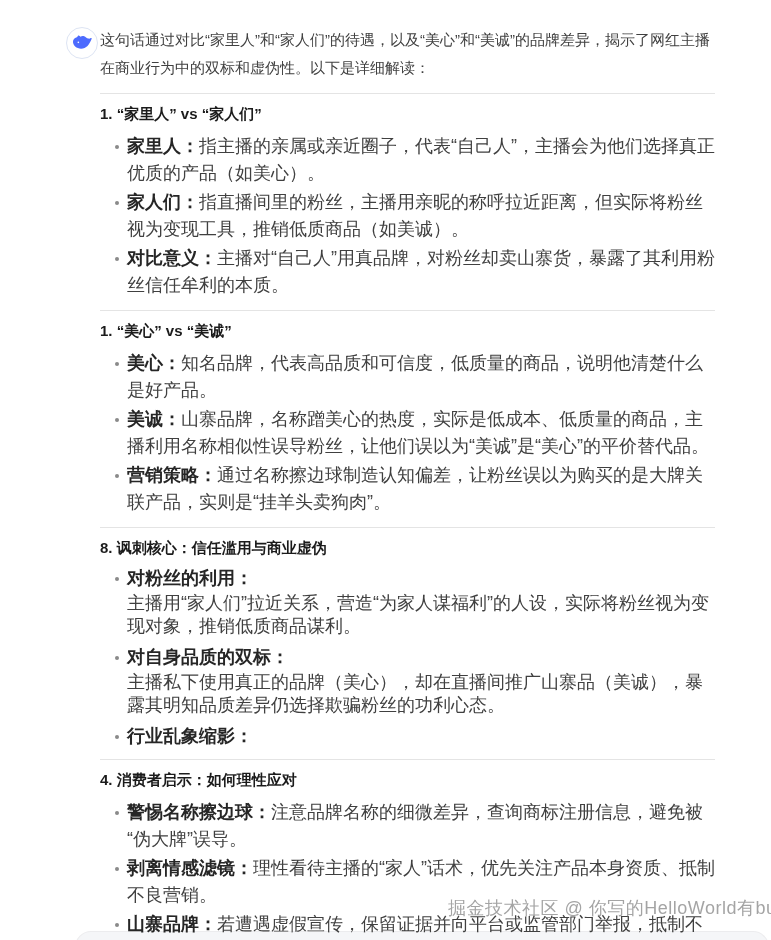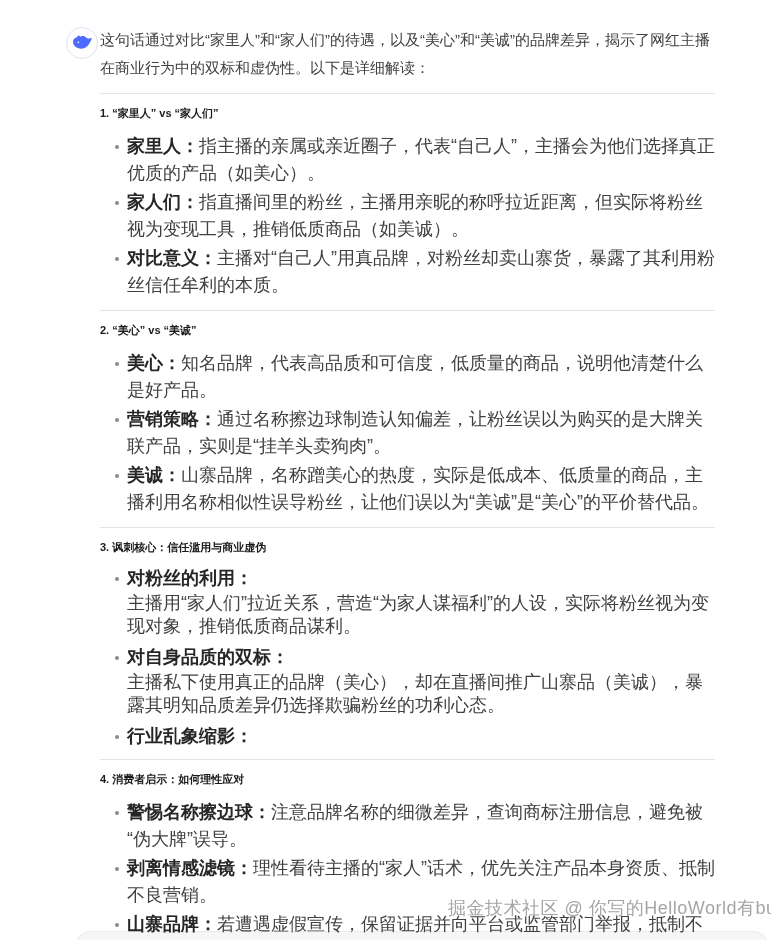--- a/index.html
+++ b/index.html
@@ -28,21 +28,21 @@
     padding:26px 56px 0 100px;
     color:#404040;
   }
   .intro { font-size:15px; line-height:28px; color:#404040; }
 
   hr.sep {
     border:0; border-top:1px solid #e4e4e4;
     margin:11px 0 9px 0;
   }
   h3.sec {
-    font-size:11px; line-height:21px; font-weight:700;
+    font-size:15px; line-height:21px; font-weight:700;
     color:#1b1b1b; margin:0 0 9px 0;
   }
 
   ul.blist { list-style:none; margin:0 0 2px 0; }
   ul.blist li {
     position:relative; padding-left:27px;
     font-size:18px; line-height:27px;
     margin-bottom:2px; color:#404040;
   }
   ul.blist li .dot {
@@ -95,29 +95,29 @@
 
     <hr class="sep">
     <h3 class="sec">1. “家里人” vs “家人们”</h3>
     <ul class="blist">
       <li><span class="dot"></span><span class="term">家里人：</span><span>指主播的亲属或亲近圈子，代表“自己人”，主播会为他们选择真正优质的产品（如美心）。</span></li>
       <li><span class="dot"></span><span class="term">家人们：</span><span>指直播间里的粉丝，主播用亲昵的称呼拉近距离，但实际将粉丝视为变现工具，推销低质商品（如美诚）。</span></li>
       <li><span class="dot"></span><span class="term">对比意义：</span><span>主播对“自己人”用真品牌，对粉丝却卖山寨货，暴露了其利用粉丝信任牟利的本质。</span></li>
     </ul>
 
     <hr class="sep">
-    <h3 class="sec">2. “美心” vs “美诚”</h3>
+    <h3 class="sec">1. “美心” vs “美诚”</h3>
     <ul class="blist">
       <li><span class="dot"></span><span class="term">美心：</span><span>知名品牌，代表高品质和可信度，低质量的商品，说明他清楚什么是好产品。</span></li>
+      <li><span class="dot"></span><span class="term">美诚：</span><span>山寨品牌，名称蹭美心的热度，实际是低成本、低质量的商品，主播利用名称相似性误导粉丝，让他们误以为“美诚”是“美心”的平价替代品。</span></li>
       <li><span class="dot"></span><span class="term">营销策略：</span><span>通过名称擦边球制造认知偏差，让粉丝误以为购买的是大牌关联产品，实则是“挂羊头卖狗肉”。</span></li>
-      <li><span class="dot"></span><span class="term">美诚：</span><span>山寨品牌，名称蹭美心的热度，实际是低成本、低质量的商品，主播利用名称相似性误导粉丝，让他们误以为“美诚”是“美心”的平价替代品。</span></li>
     </ul>
 
     <hr class="sep">
-    <h3 class="sec">3. 讽刺核心：信任滥用与商业虚伪</h3>
+    <h3 class="sec">8. 讽刺核心：信任滥用与商业虚伪</h3>
     <ul class="blist block">
       <li><span class="dot"></span><span class="term">对粉丝的利用：</span><span>主播用“家人们”拉近关系，营造“为家人谋福利”的人设，实际将粉丝视为变现对象，推销低质商品谋利。</span></li>
       <li><span class="dot"></span><span class="term">对自身品质的双标：</span><span>主播私下使用真正的品牌（美心），却在直播间推广山寨品（美诚），暴露其明知品质差异仍选择欺骗粉丝的功利心态。</span></li>
       <li><span class="dot"></span><span class="term">行业乱象缩影：</span></li>
     </ul>
 
     <hr class="sep">
     <h3 class="sec">4. 消费者启示：如何理性应对</h3>
     <ul class="blist">
       <li><span class="dot"></span><span class="term">警惕名称擦边球：</span><span>注意品牌名称的细微差异，查询商标注册信息，避免被“伪大牌”误导。</span></li>

